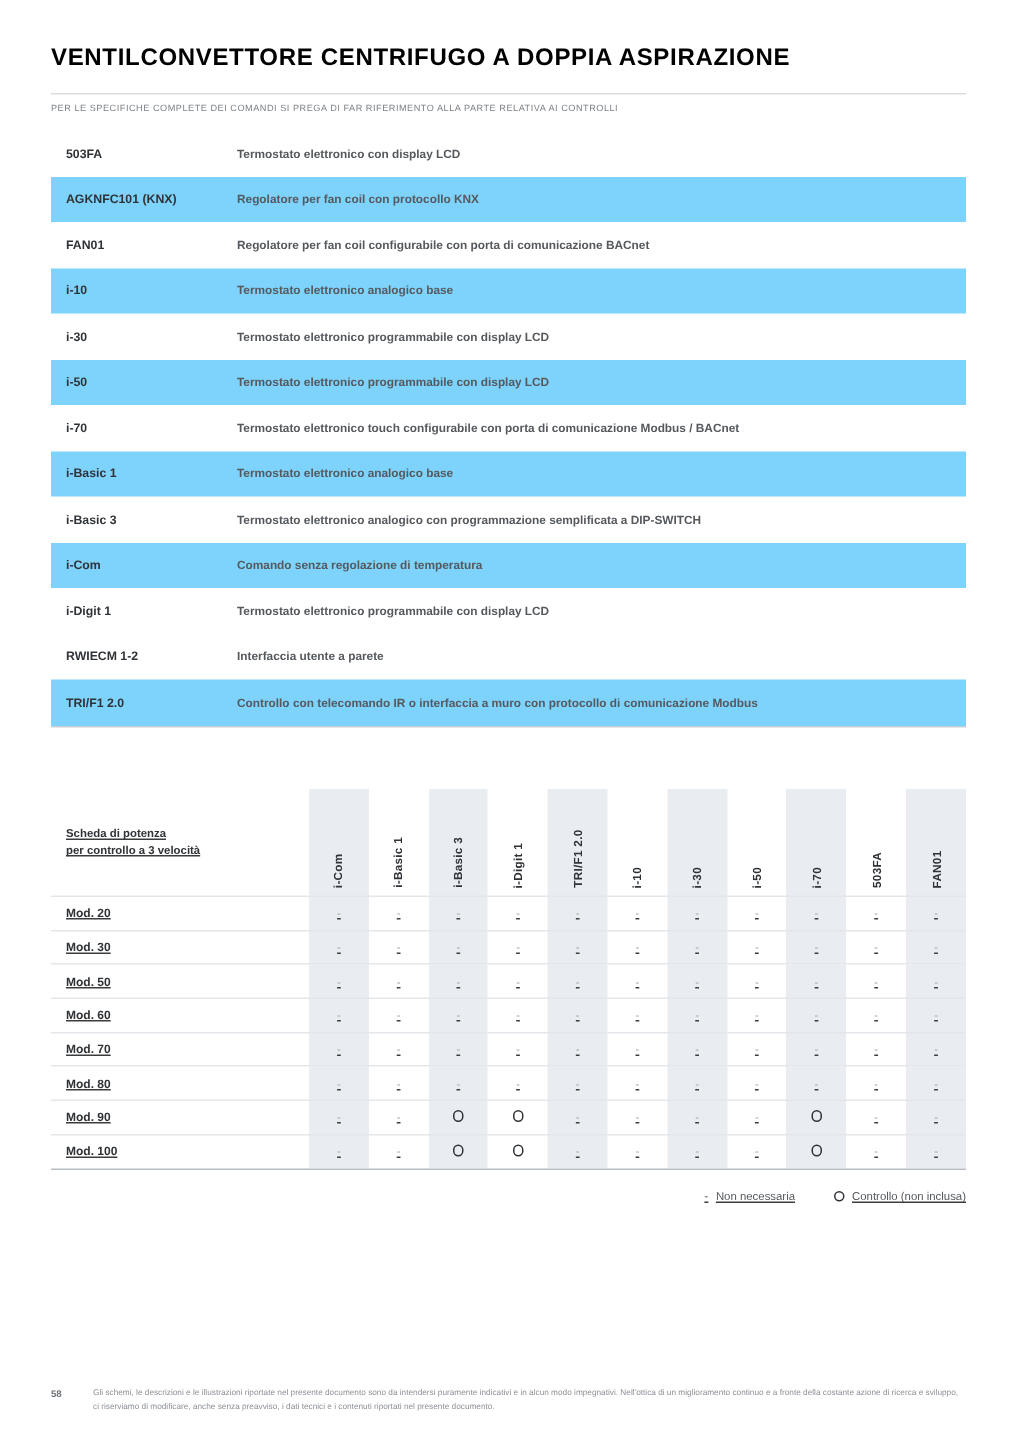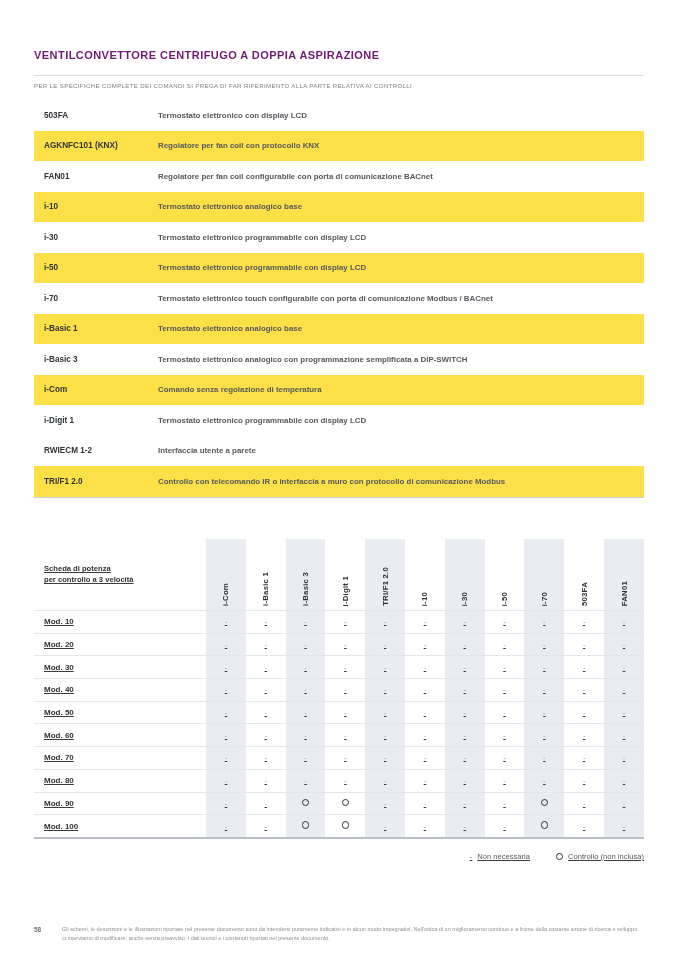--- a/index.html
+++ b/index.html
@@ -13,25 +13,25 @@
   }
   .page {
     position: relative;
     width: 678px;
     height: 959px;
     padding: 0 34px;
   }
 
   
   .doc-title {
-    padding-top: 49px;
-    font-size: 11px;
+    padding-top: 30px;
+    font-size: 16px;
     font-weight: bold;
     letter-spacing: 0.45px;
-    color: #701a75;
+    color: #000000;
   }
   .title-rule {
     margin-top: 14px;
     height: 1px;
     background: #d9dde1;
   }
   .section-title {
     margin-top: 13px;
     font-size: 17px;
     font-weight: 300;
@@ -46,21 +46,21 @@
     text-transform: uppercase;
   }
 
   
   .ctrl-table {
     margin-top: 11px;
     width: 610px;
     border-collapse: collapse;
   }
   .ctrl-table tr { height: 30.5px; }
-  .ctrl-table tr.alt { background: #fde047; }
+  .ctrl-table tr.alt { background: #7dd3fc; }
   .ctrl-table td {
     vertical-align: middle;
     font-size: 7.9px;
     color: #55595d;
   }
   .ctrl-table td.code {
     width: 122px;
     padding-left: 10px;
     font-weight: bold;
     font-size: 8.2px;
@@ -277,63 +277,35 @@
             <th><span class="vert">i-10</span></th>
             <th class="shade"><span class="vert">i-30</span></th>
             <th><span class="vert">i-50</span></th>
             <th class="shade"><span class="vert">i-70</span></th>
             <th><span class="vert">503FA</span></th>
             <th class="shade"><span class="vert">FAN01</span></th>
           </tr>
       </thead>
       <tbody id="matrix-body">
           <tr>
-            <td class="rowlabel">Mod. 10</td>
-            <td class="shade">-</td>
-            <td>-</td>
-            <td class="shade">-</td>
-            <td>-</td>
-            <td class="shade">-</td>
-            <td>-</td>
-            <td class="shade">-</td>
-            <td>-</td>
-            <td class="shade">-</td>
-            <td>-</td>
-            <td class="shade">-</td>
-          </tr>
-          <tr>
             <td class="rowlabel">Mod. 20</td>
             <td class="shade">-</td>
             <td>-</td>
             <td class="shade">-</td>
             <td>-</td>
             <td class="shade">-</td>
             <td>-</td>
             <td class="shade">-</td>
             <td>-</td>
             <td class="shade">-</td>
             <td>-</td>
             <td class="shade">-</td>
           </tr>
           <tr>
             <td class="rowlabel">Mod. 30</td>
-            <td class="shade">-</td>
-            <td>-</td>
-            <td class="shade">-</td>
-            <td>-</td>
-            <td class="shade">-</td>
-            <td>-</td>
-            <td class="shade">-</td>
-            <td>-</td>
-            <td class="shade">-</td>
-            <td>-</td>
-            <td class="shade">-</td>
-          </tr>
-          <tr>
-            <td class="rowlabel">Mod. 40</td>
             <td class="shade">-</td>
             <td>-</td>
             <td class="shade">-</td>
             <td>-</td>
             <td class="shade">-</td>
             <td>-</td>
             <td class="shade">-</td>
             <td>-</td>
             <td class="shade">-</td>
             <td>-</td>

